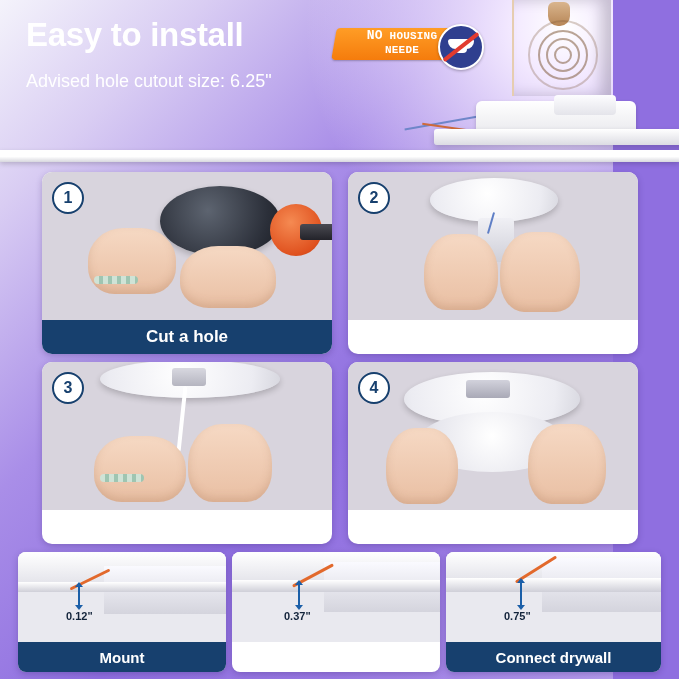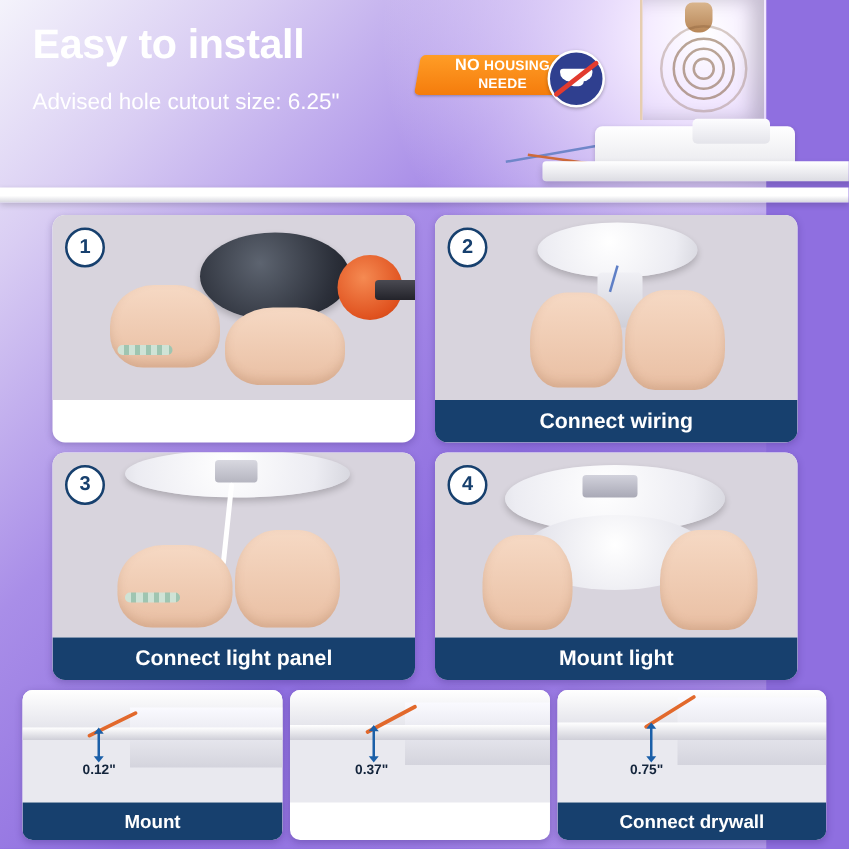--- a/index.html
+++ b/index.html
@@ -20,21 +20,21 @@
   .title{
     position:absolute;left:26px;top:16px;
     font-size:33px;font-weight:bold;color:#ffffff;letter-spacing:-0.3px;
   }
   .subtitle{
     position:absolute;left:26px;top:71px;
     font-size:18px;color:#ffffff;font-weight:400;
   }
 
   
-  .badge{position:absolute;left:334px;top:40px;width:150px;height:40px;}
+  .badge{position:absolute;left:334px;top:24px;width:150px;height:40px;font-family:Liberation Mono, monospace;}
   .badge-plate{
     position:absolute;left:0;top:4px;width:130px;height:32px;
     background:linear-gradient(180deg,#ff9d26,#f57c0c);
     border-radius:4px;transform:skewX(-10deg);
     box-shadow:0 1px 2px rgba(0,0,0,.25);
   }
   .badge-text{
     position:absolute;left:6px;top:5px;width:124px;height:30px;
     color:#ffffff;font-weight:bold;font-size:11px;line-height:14px;
     text-align:center;letter-spacing:.2px;
@@ -223,57 +223,55 @@
   <div class="card" style="left:42px;top:172px;width:290px;height:182px;">
     <div class="photo">
       <div class="panel-disc" style="left:118px;top:14px;width:120px;height:70px;border-radius:50%;background:radial-gradient(circle at 40% 35%,#5d6470,#2b2f39 70%,#1a1d24 100%);"></div>
       <div class="holesaw" style="left:228px;top:32px;width:52px;height:52px;"></div>
       <div style="position:absolute;left:258px;top:52px;width:46px;height:16px;background:linear-gradient(180deg,#4a4a52,#23232a);border-radius:3px;"></div>
       <div class="hand" style="left:46px;top:56px;width:88px;height:66px;"></div>
       <div class="hand" style="left:138px;top:74px;width:96px;height:62px;"></div>
       <div class="bracelet" style="left:52px;top:104px;width:44px;"></div>
     </div>
     <div class="num">1</div>
+    <div class="cap">Cut a hole</div>
   </div>
 
   <div class="card" style="left:348px;top:172px;width:290px;height:182px;">
     <div class="photo">
       <div class="panel-disc" style="left:82px;top:6px;width:128px;height:44px;border-radius:50%;"></div>
       <div style="position:absolute;left:130px;top:46px;width:36px;height:44px;background:linear-gradient(180deg,#f0f0f5,#cfcfd8);border-radius:4px;"></div>
       <div style="position:absolute;left:142px;top:40px;width:2px;height:22px;background:#5f7fc6;transform:rotate(16deg);"></div>
       <div class="hand" style="left:76px;top:62px;width:74px;height:76px;"></div>
       <div class="hand" style="left:152px;top:60px;width:80px;height:80px;"></div>
     </div>
     <div class="num">2</div>
-    <div class="cap">Connect wiring</div>
   </div>
 
   <div class="card" style="left:42px;top:362px;width:290px;height:182px;">
     <div class="photo">
       <div class="panel-disc" style="left:58px;top:-2px;width:180px;height:38px;border-radius:50%;"></div>
       <div style="position:absolute;left:130px;top:6px;width:34px;height:18px;background:linear-gradient(180deg,#d8d8e0,#b5b5c0);border-radius:3px;"></div>
       <div style="position:absolute;left:138px;top:24px;width:4px;height:66px;background:#ffffff;border-radius:2px;transform:rotate(6deg);"></div>
       <div class="hand" style="left:52px;top:74px;width:92px;height:66px;"></div>
       <div class="hand" style="left:146px;top:62px;width:84px;height:78px;"></div>
       <div class="bracelet" style="left:58px;top:112px;width:44px;"></div>
     </div>
     <div class="num">3</div>
-    <div class="cap">Connect light panel</div>
   </div>
 
   <div class="card" style="left:348px;top:362px;width:290px;height:182px;">
     <div class="photo">
       <div class="panel-disc" style="left:56px;top:10px;width:176px;height:54px;border-radius:50%;"></div>
       <div style="position:absolute;left:118px;top:18px;width:44px;height:18px;background:linear-gradient(180deg,#d2d2dc,#a9a9b6);border-radius:3px;"></div>
       <div style="position:absolute;left:70px;top:50px;width:148px;height:60px;border-radius:50%;background:radial-gradient(circle at 50% 40%,#ffffff,#e6e6ed 70%,#cfcfd8 100%);"></div>
       <div class="hand" style="left:38px;top:66px;width:72px;height:76px;"></div>
       <div class="hand" style="left:180px;top:62px;width:78px;height:80px;"></div>
     </div>
     <div class="num">4</div>
-    <div class="cap">Mount light</div>
   </div>
 
   <div class="dcard" style="left:18px;top:552px;width:208px;height:120px;">
     <div class="dphoto">
       <div class="ceil" style="left:0;top:0;width:208px;height:34px;"></div>
       <div class="ceil" style="left:86px;top:14px;width:122px;height:48px;background:linear-gradient(180deg,#fafaff,#d4d4dd);"></div>
       <div class="ceil" style="left:0;top:30px;width:208px;height:10px;background:linear-gradient(180deg,#ffffff,#cfcfd8);"></div>
       <div class="stick" style="left:50px;top:26px;width:44px;transform:rotate(-26deg);"></div>
       <div class="arrow-v" style="left:60px;top:34px;height:20px;"></div>
       <div class="measure-label" style="left:48px;top:58px;">0.12"</div>

